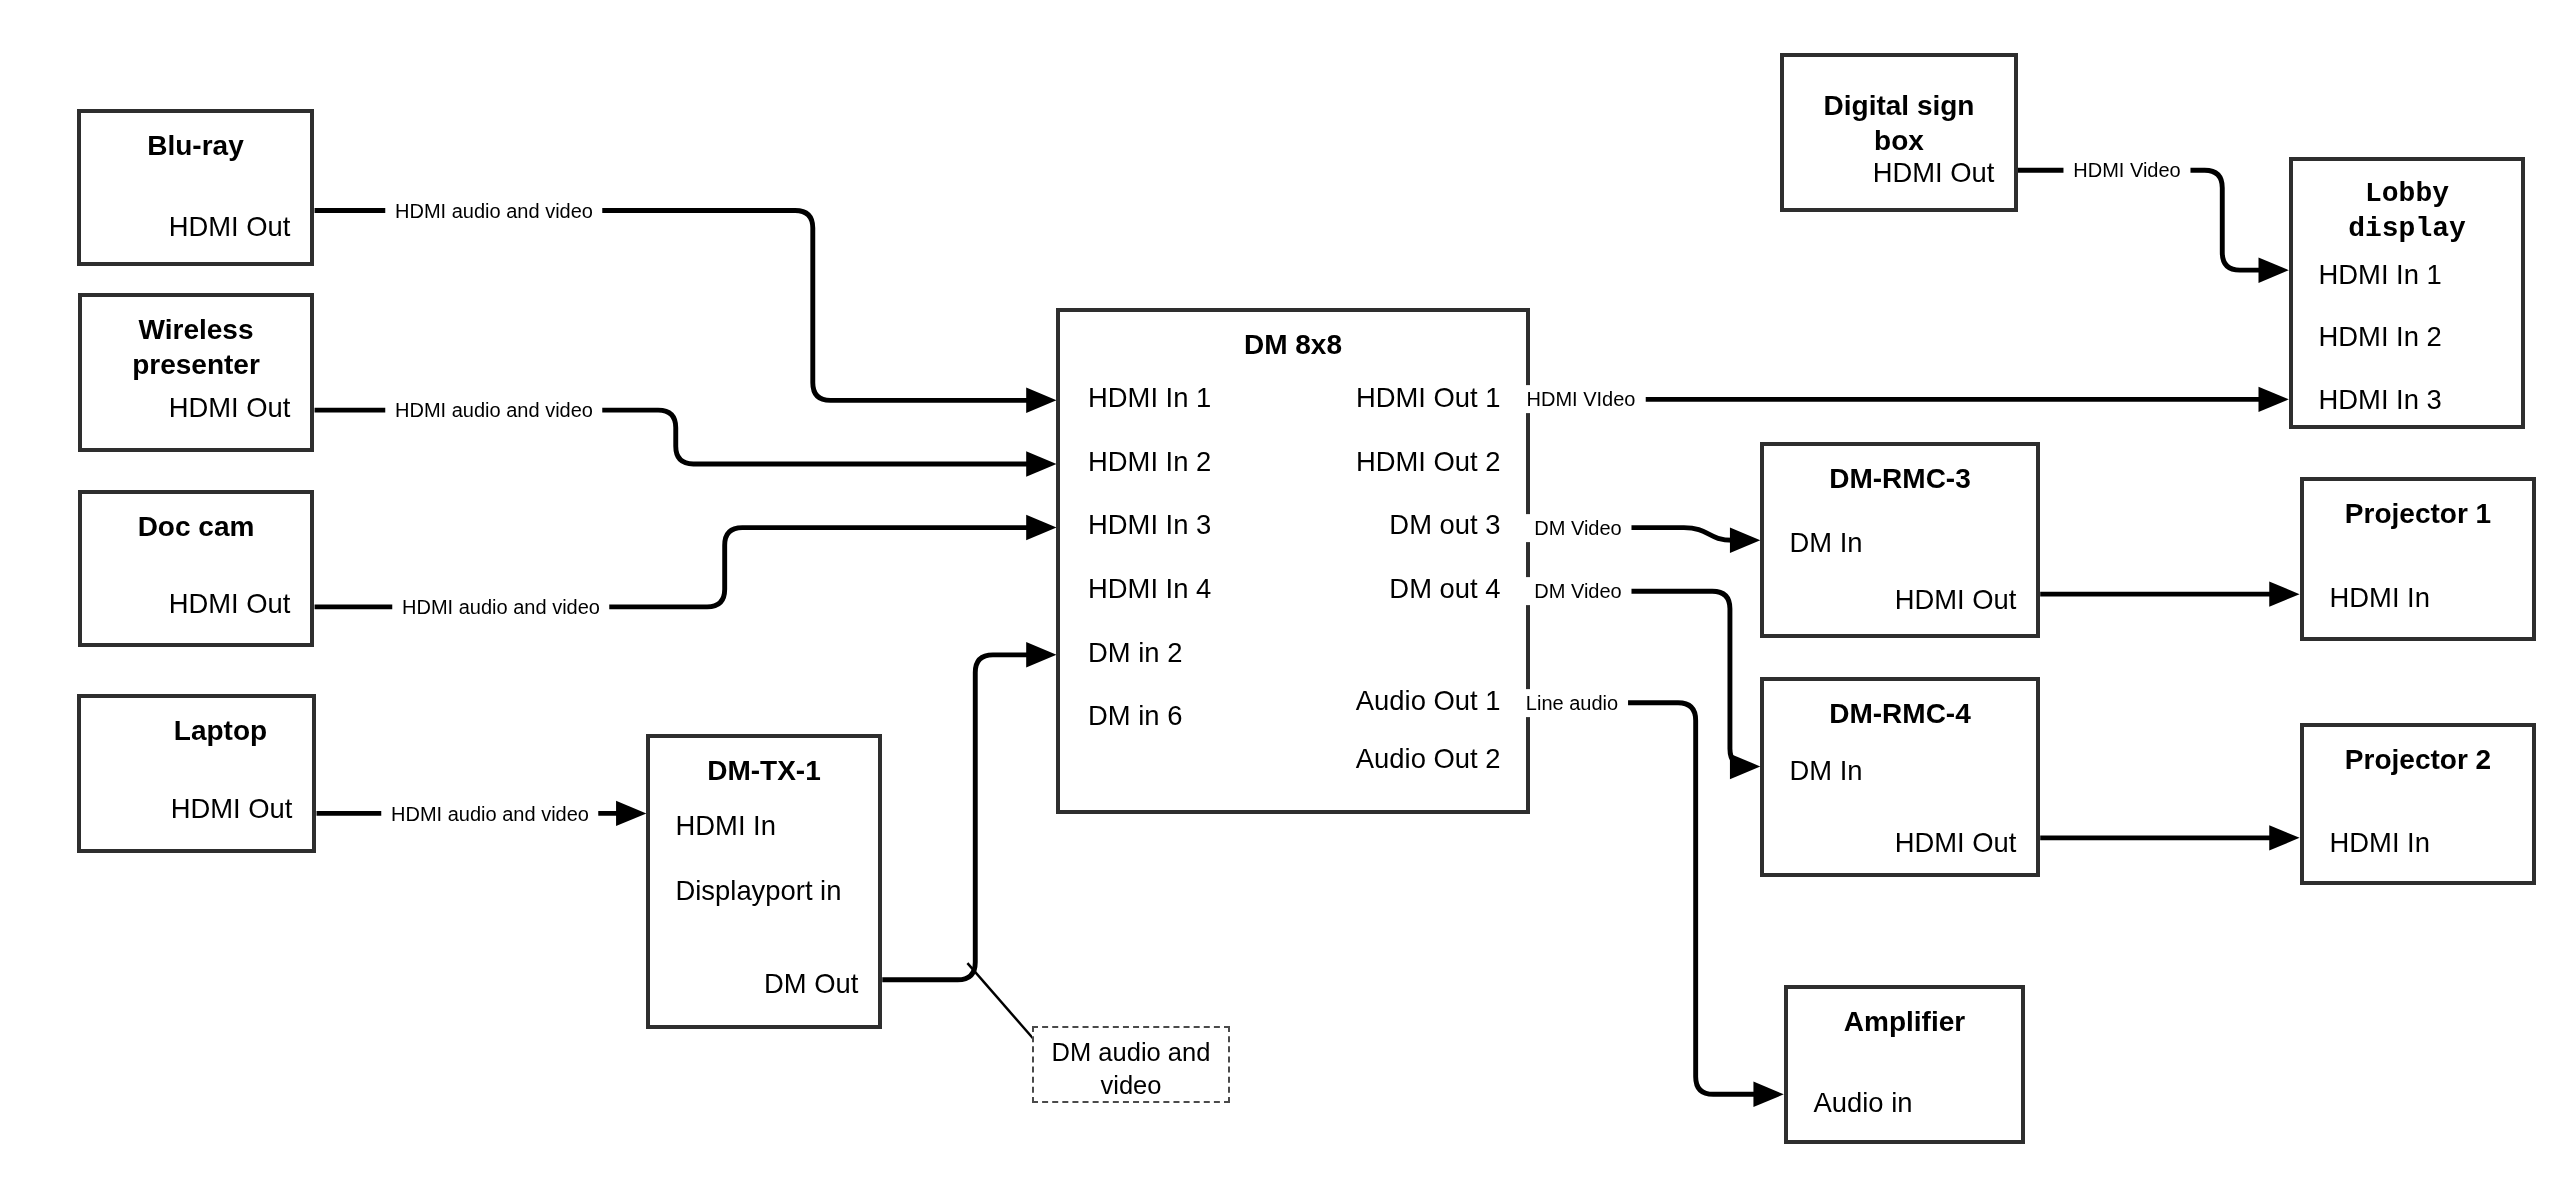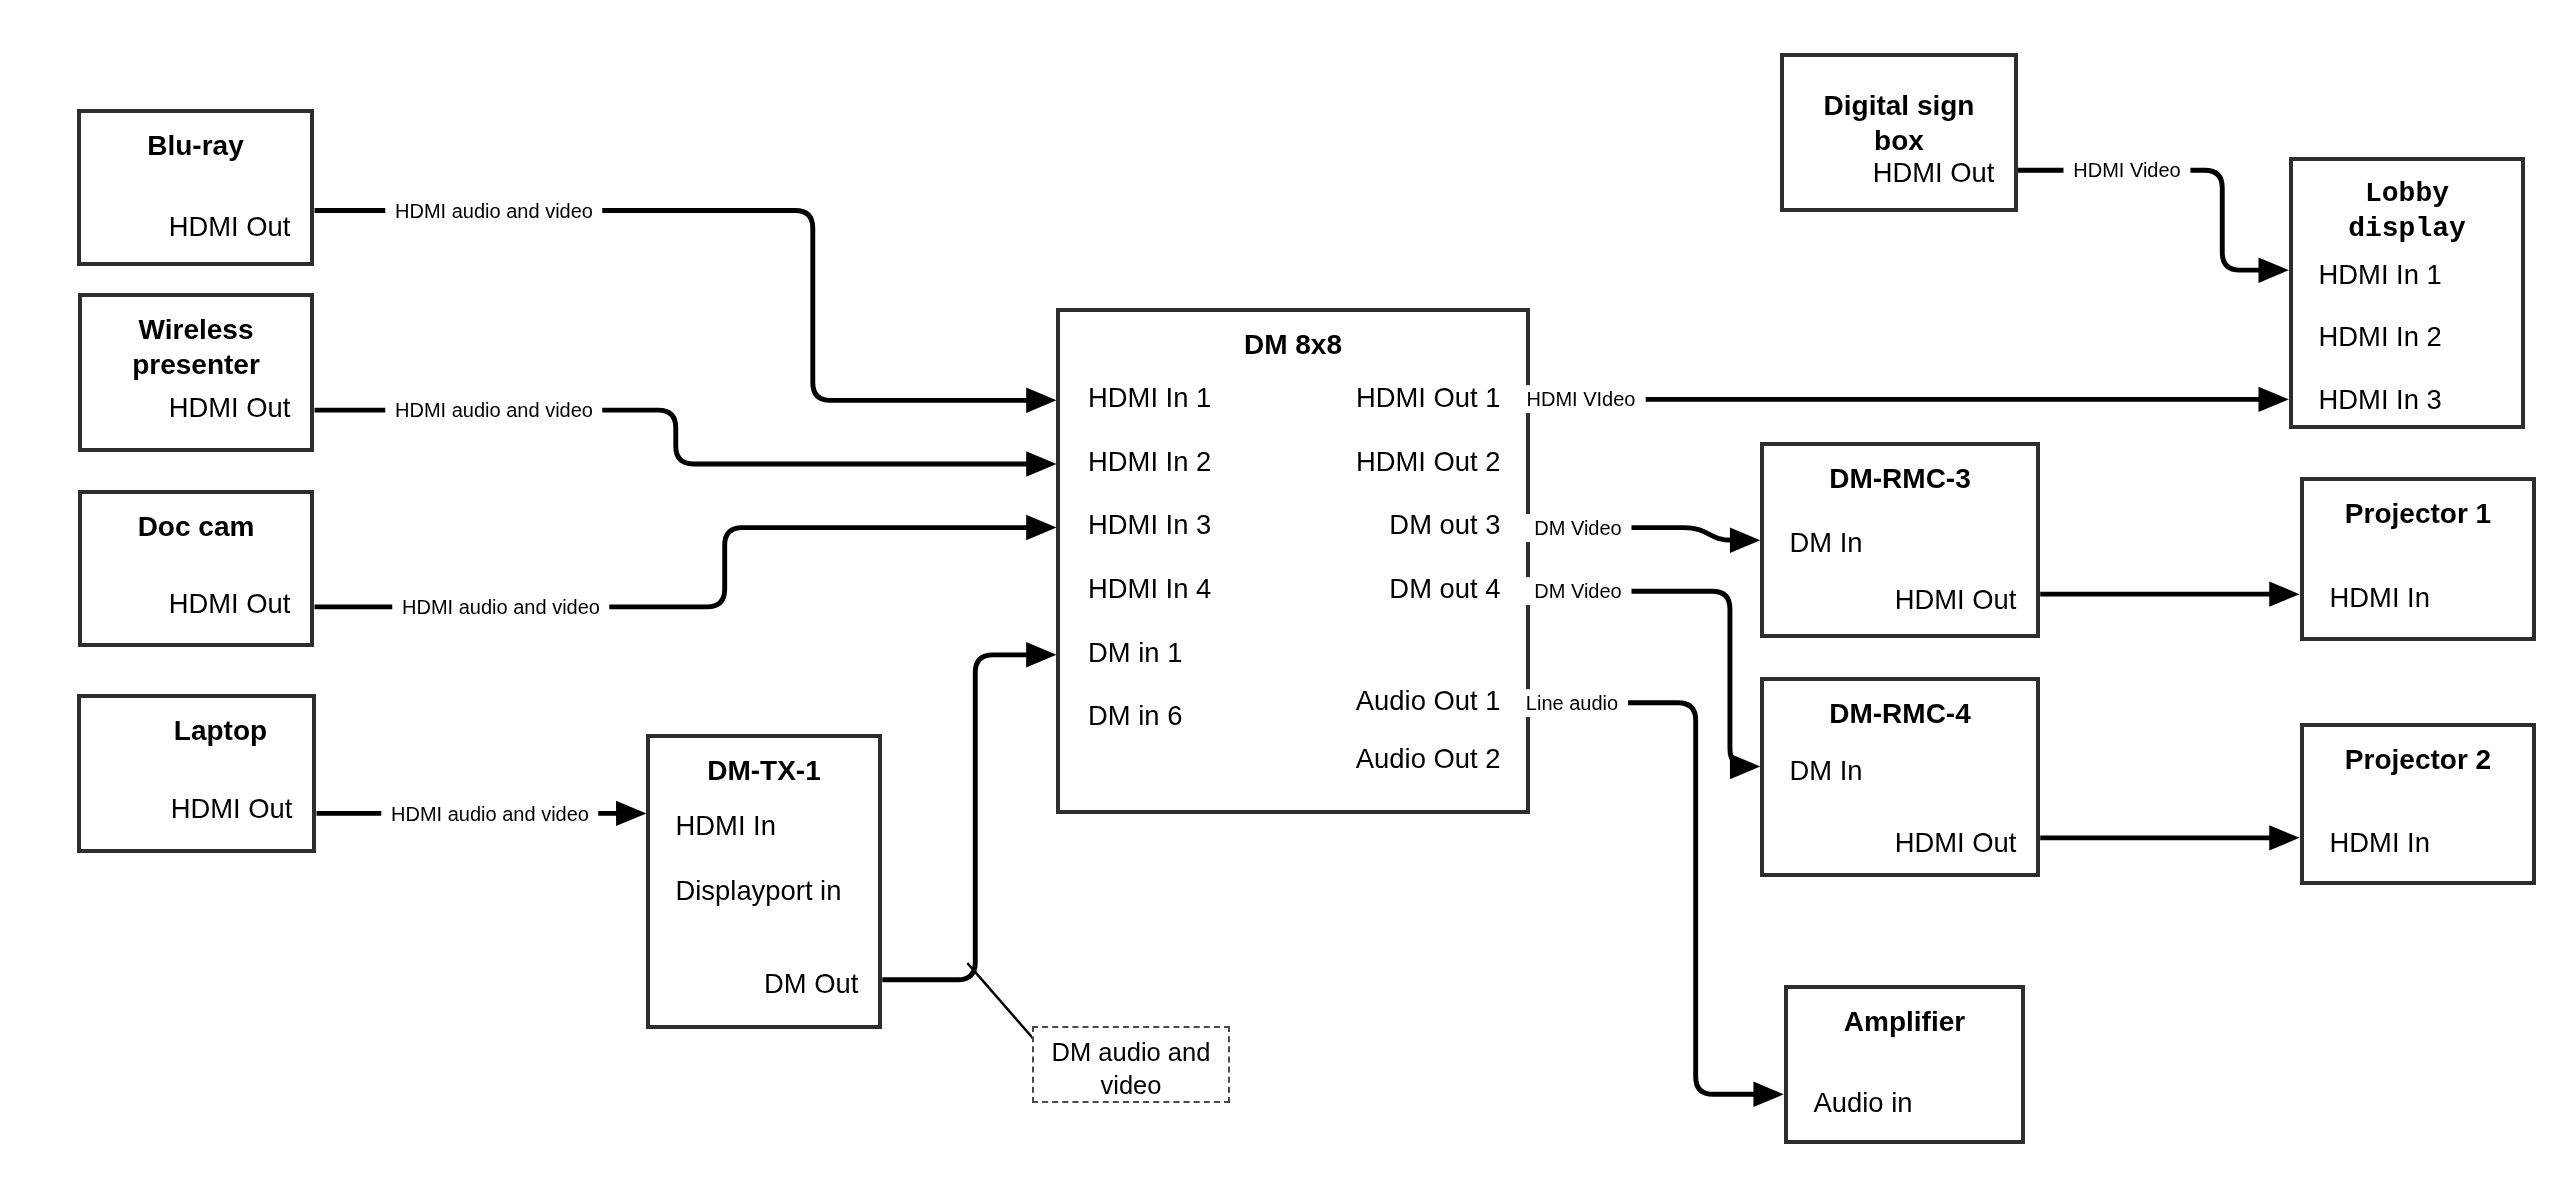--- a/index.html
+++ b/index.html
@@ -135,21 +135,21 @@
     <div class="port left" style="top:153px;">Displayport in</div>
     <div class="port right" style="top:246px;">DM Out</div>
   </div>
 
   <div class="node" style="left:1056px; top:308px; width:474px; height:506px;">
     <div class="title">DM 8x8</div>
     <div class="port left" style="left:28px; top:86px;">HDMI In 1</div>
     <div class="port left" style="left:28px; top:150px;">HDMI In 2</div>
     <div class="port left" style="left:28px; top:213px;">HDMI In 3</div>
     <div class="port left" style="left:28px; top:277px;">HDMI In 4</div>
-    <div class="port left" style="left:28px; top:341px;">DM in 1</div>
+    <div class="port left" style="left:28px; top:341px;">DM in 2</div>
     <div class="port left" style="left:28px; top:404px;">DM in 6</div>
     <div class="port right" style="right:25.5px; top:86px;">HDMI Out 1</div>
     <div class="port right" style="right:25.5px; top:150px;">HDMI Out 2</div>
     <div class="port right" style="right:25.5px; top:213px;">DM out 3</div>
     <div class="port right" style="right:25.5px; top:277px;">DM out 4</div>
     <div class="port right" style="right:25.5px; top:389px;">Audio Out 1</div>
     <div class="port right" style="right:25.5px; top:447px;">Audio Out 2</div>
   </div>
 
   <div class="node" style="left:1780px; top:53px; width:238px; height:159px;">

